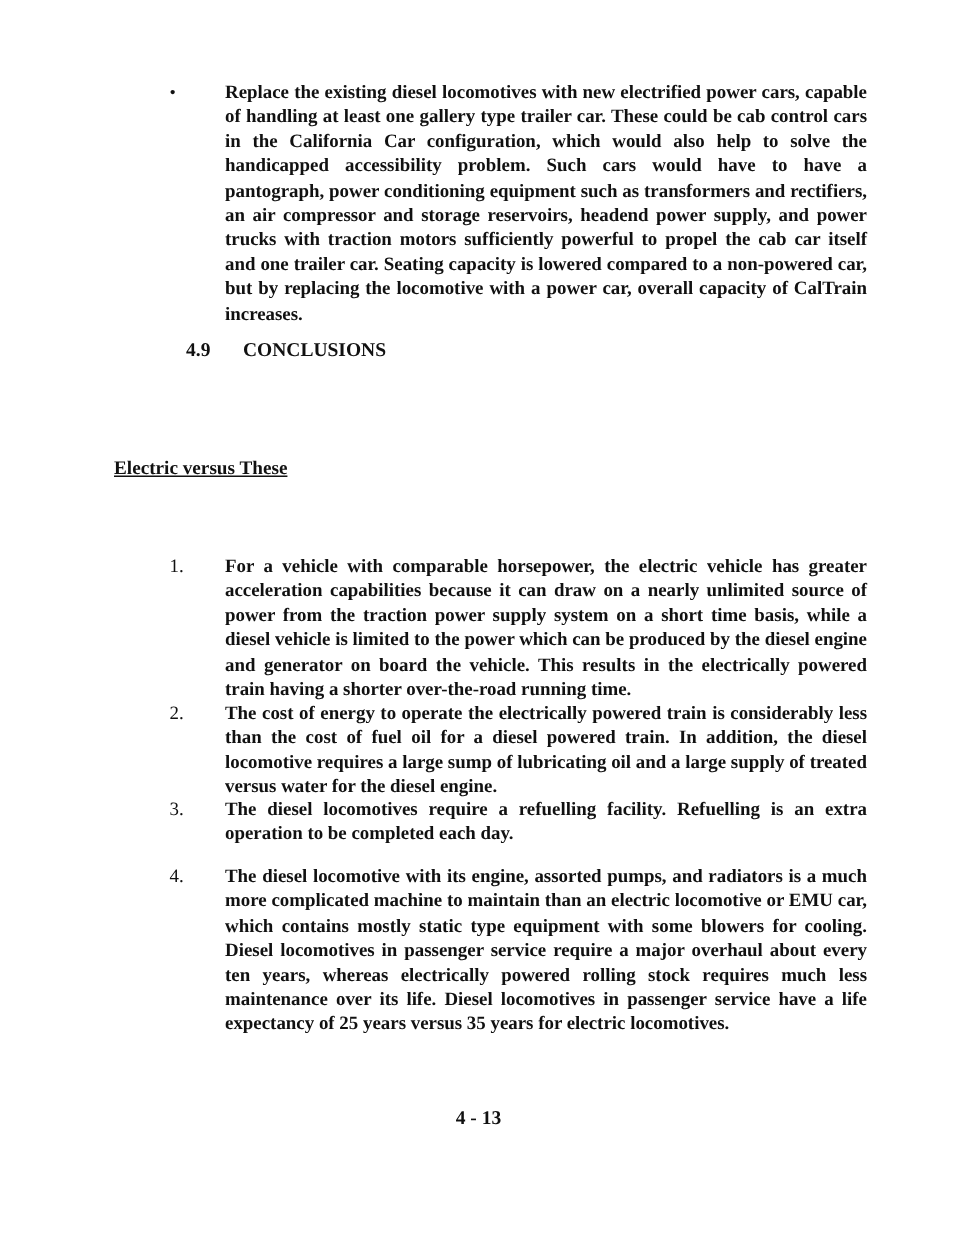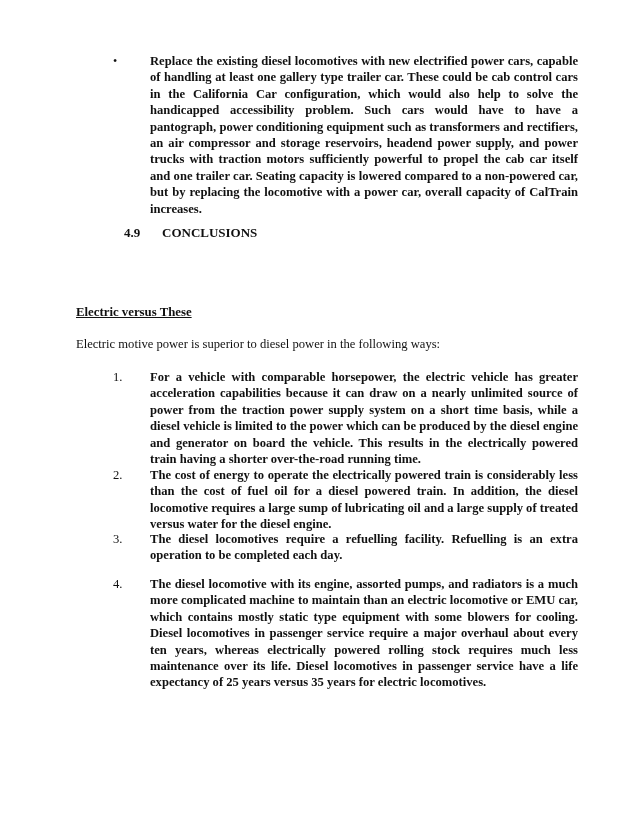--- a/index.html
+++ b/index.html
@@ -33,21 +33,20 @@
     <div class="bullet-text just">Replace the existing diesel locomotives with new electrified power cars, capable of handling at least one gallery type trailer car.  These could be cab control cars in the California Car configuration, which would also help to solve the handicapped accessibility problem.  Such cars would have to have a pantograph, power conditioning equipment such as transformers and rectifiers, an air compressor and storage reservoirs, headend power supply, and power trucks with traction motors sufficiently powerful to propel the cab car itself and one trailer car.  Seating capacity is lowered compared to a non-powered car, but by replacing the locomotive with a power car, overall capacity of CalTrain increases.</div>
   </div>
 
   <div class="heading">
     <span class="num">4.9</span><span>CONCLUSIONS</span>
   </div>
 
 
   <div class="subhead">Electric versus These</div>
 
-  <div class="lead">Electric motive power is superior to diesel power in the following ways:</div>
 
   <div class="item" style="top:369px;">
     <span class="num">1.</span>
     <div class="txt just">For a vehicle with comparable horsepower, the electric vehicle has greater acceleration capabilities because it can draw on a nearly unlimited source of power from the traction power supply system on a short time basis, while a diesel vehicle is limited to the power which can be produced by the diesel engine and generator on board the vehicle.  This results in the electrically powered train having a shorter over-the-road running time.</div>
   </div>
 
   <div class="item" style="top:467px;">
     <span class="num">2.</span>
     <div class="txt just">The cost of energy to operate the electrically powered train is considerably less than the cost of fuel oil for a diesel powered train.  In addition, the diesel locomotive requires a large sump of lubricating oil and a large supply of treated versus water for the diesel engine.</div>
   </div>
@@ -55,14 +54,15 @@
   <div class="item" style="top:531px;">
     <span class="num">3.</span>
     <div class="txt just">The diesel locomotives require a refuelling facility.  Refuelling is an extra operation to be completed each day.</div>
   </div>
 
   <div class="item" style="top:576px;">
     <span class="num">4.</span>
     <div class="txt just">The diesel locomotive with its engine, assorted pumps, and radiators is a much more complicated machine to maintain than an electric locomotive or EMU car, which contains mostly static type equipment with some blowers for cooling. Diesel locomotives in passenger service require a major overhaul about every ten years, whereas electrically powered rolling stock requires much less maintenance over its life.  Diesel locomotives in passenger service have a life expectancy of 25 years versus 35 years for electric locomotives.</div>
   </div>
 
+  <div class="footer">4 - 13</div>
 
 </div>
 
 </body></html>

